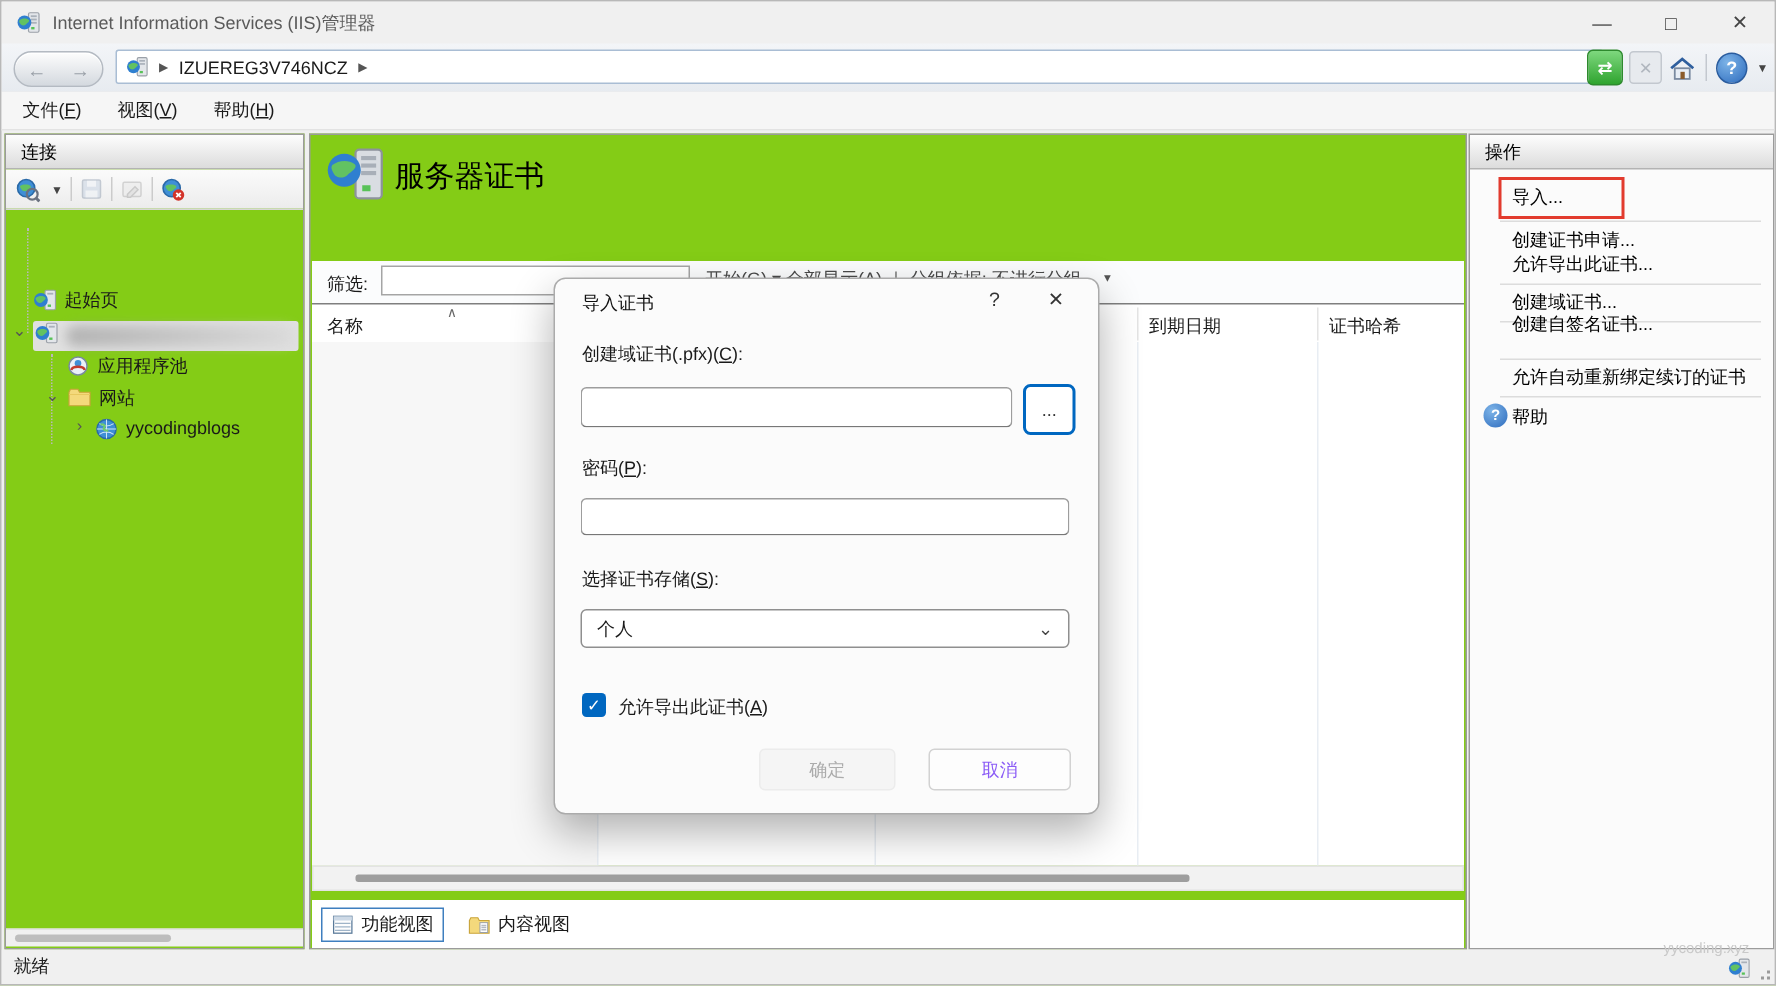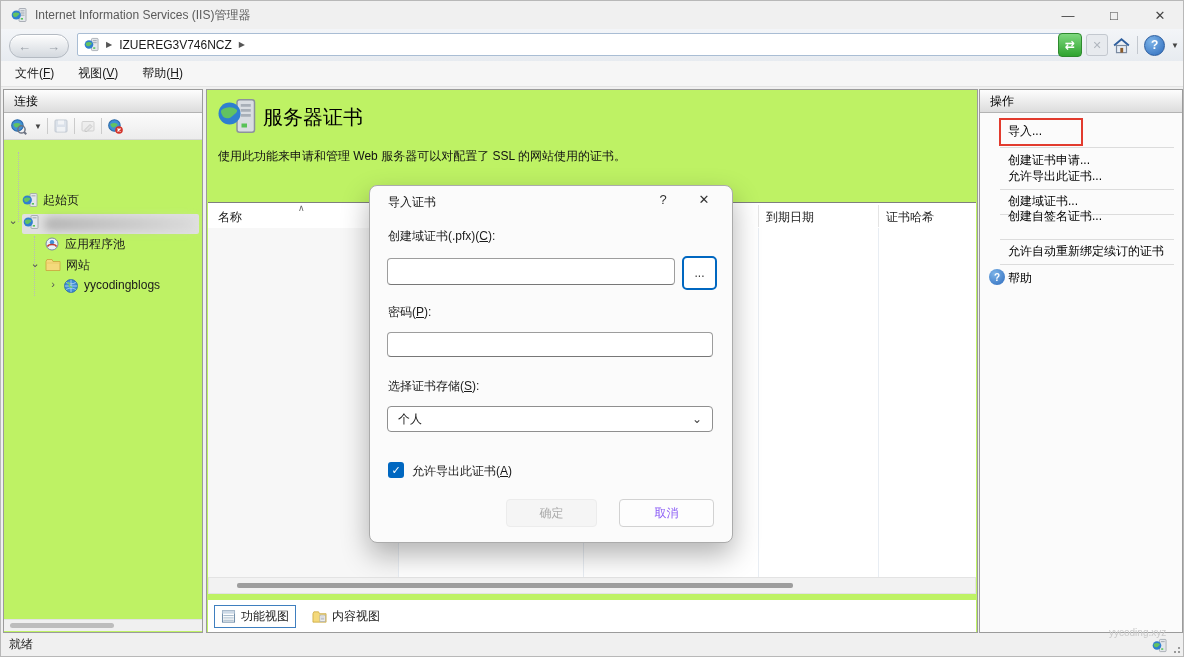--- a/index.html
+++ b/index.html
@@ -40,21 +40,21 @@
   .btn-help-circ{width:19px;height:19px;border-radius:50%;
     background:radial-gradient(circle at 35% 30%,#7db4e8,#2d6bbd);color:#fff;font-weight:bold;
     display:flex;align-items:center;justify-content:center;font-size:12px;border:1px solid #2a5c9e;}
   .mini-drop{color:#444;font-size:8px;margin-left:2px;}
 
   
   .menubar{position:absolute;left:0;top:60px;width:100%;height:26px;background:#f6f6f6;
     border-bottom:1px solid #e3e3e3;display:flex;align-items:center;gap:24px;padding-left:14px;box-sizing:border-box;}
 
   
-  .panel{position:absolute;top:88px;height:544px;background:#bef264;border:1px solid #9b9b9b;box-sizing:border-box;}
+  .panel{position:absolute;top:88px;height:544px;background:#84cc16;border:1px solid #9b9b9b;box-sizing:border-box;}
   .panel-header{height:22px;background:linear-gradient(#fdfdfd,#dcdcdc);border-bottom:1px solid #b3b3b3;
     display:flex;align-items:center;padding-left:10px;color:#000;}
 
   
   .left-panel{left:2px;width:200px;}
   .conn-toolbar{height:26px;background:linear-gradient(#fbfbfb,#ececec);border-bottom:1px solid #d7d7d7;
     display:flex;align-items:center;gap:5px;padding-left:6px;}
   .tb-sep{width:1px;height:16px;background:#cbcbcb;}
   .dim{opacity:.55;}
   .tree{position:relative;height:440px;}
@@ -318,22 +318,27 @@
           <rect x="8" y="1.5" width="7" height="13" rx="1" fill="#d9dde2" stroke="#8d939c" stroke-width="0.6"></rect>
           <rect x="9.5" y="3.2" width="4" height="1.1" fill="#a8afb8"></rect>
           <rect x="9.5" y="5.2" width="4" height="1.1" fill="#a8afb8"></rect>
           <rect x="9.5" y="7.2" width="4" height="1.1" fill="#a8afb8"></rect>
           <rect x="9.8" y="11" width="2.2" height="1.6" fill="#58c258"></rect>
           <circle cx="5" cy="7" r="4.4" fill="#2f7fd0"></circle>
           <path d="M1.8 5.6c1.6-1.2 4.2-1.6 6-.2.9.9-1 2-2 2.9s-3 1-3.8-.8c-.4-.8-.6-1.3-.2-1.9z" fill="#62c262"></path>
         </svg>
     </span>
     <div class="feat-title">服务器证书</div>
-    <div class="feat-desc">使用此功能来申请和管理 Web 服务器可以对配置了 SSL 的网站使用的证书。</div>
-
+
+    <div class="filterbar">
+      <span class="filter-label">筛选:</span>
+      <input class="filter-input" type="text" value="" style="">
+      <span class="toolbar-hint">开始(G) ▾  全部显示(A) ｜ 分组依据: 不进行分组</span>
+      <span class="hint-drop">▾</span>
+    </div>
 
     <div class="list-header">
       <span class="hcell" style="left:10px;">名称</span>
       <span class="sort-glyph">∧</span>
       <span class="hcell" style="left:558px;">到期日期</span>
       <span class="hcell" style="left:678px;">证书哈希</span>
       <div class="col-sep" style="left:375px;"></div>
       <div class="col-sep" style="left:550px;"></div>
       <div class="col-sep" style="left:670px;"></div>
     </div>

